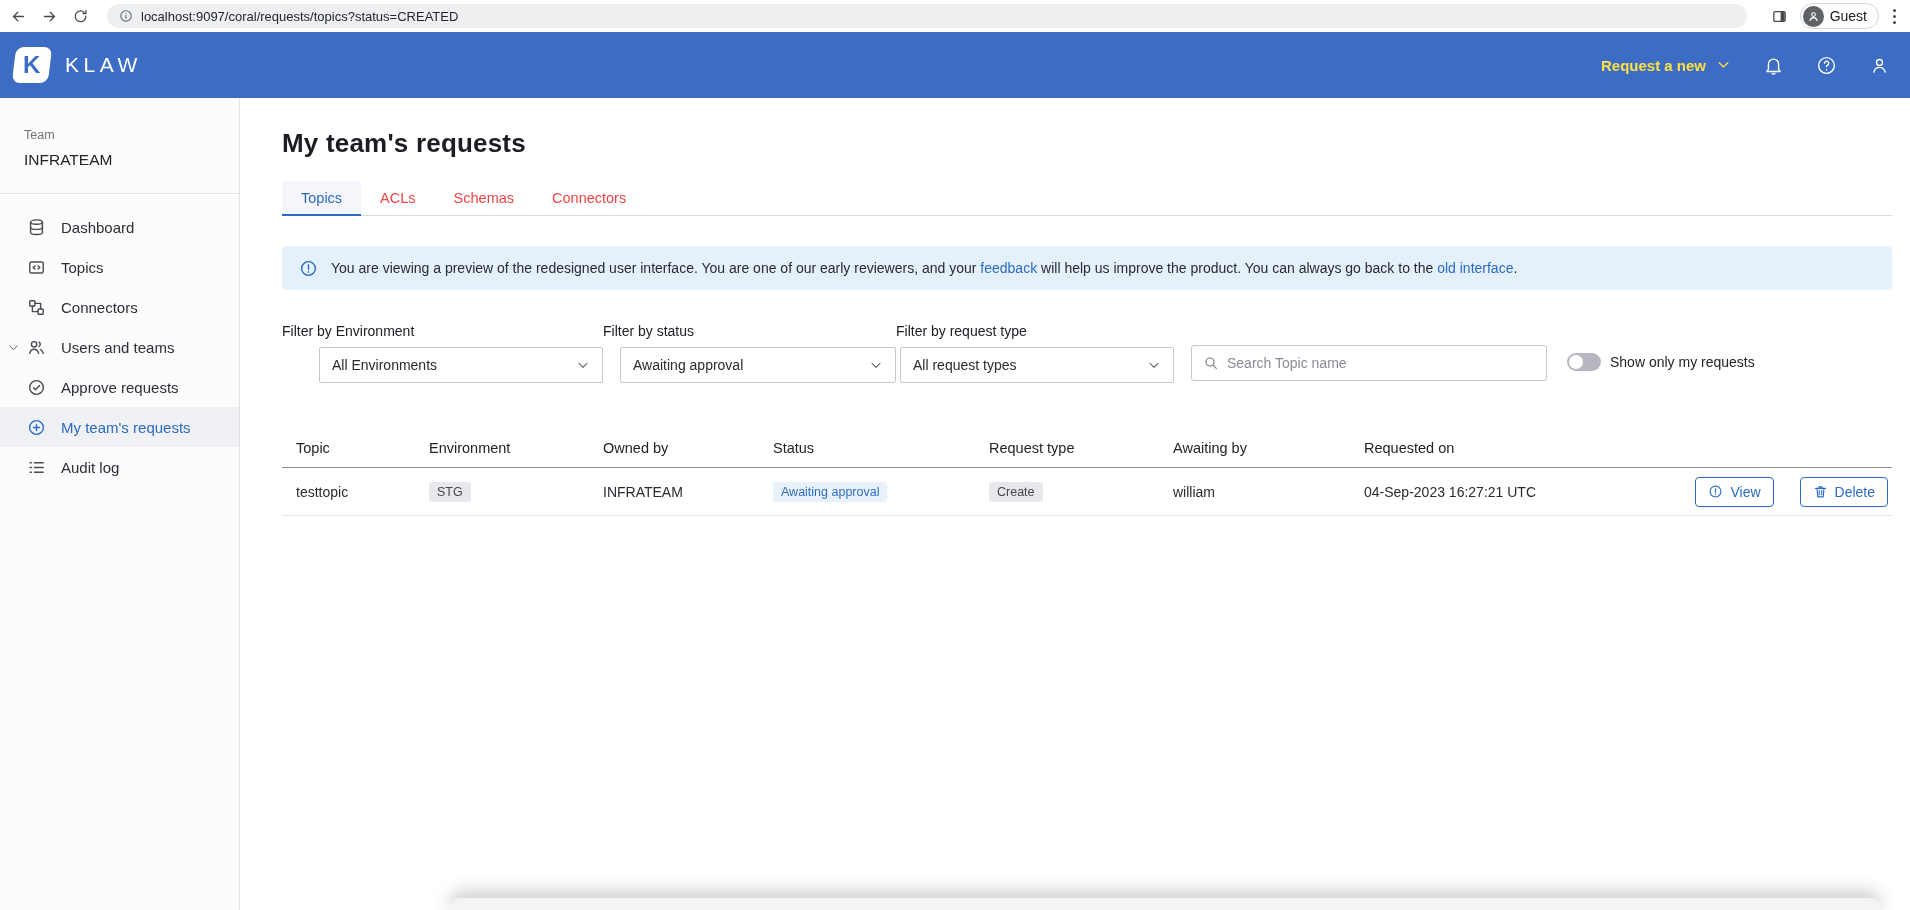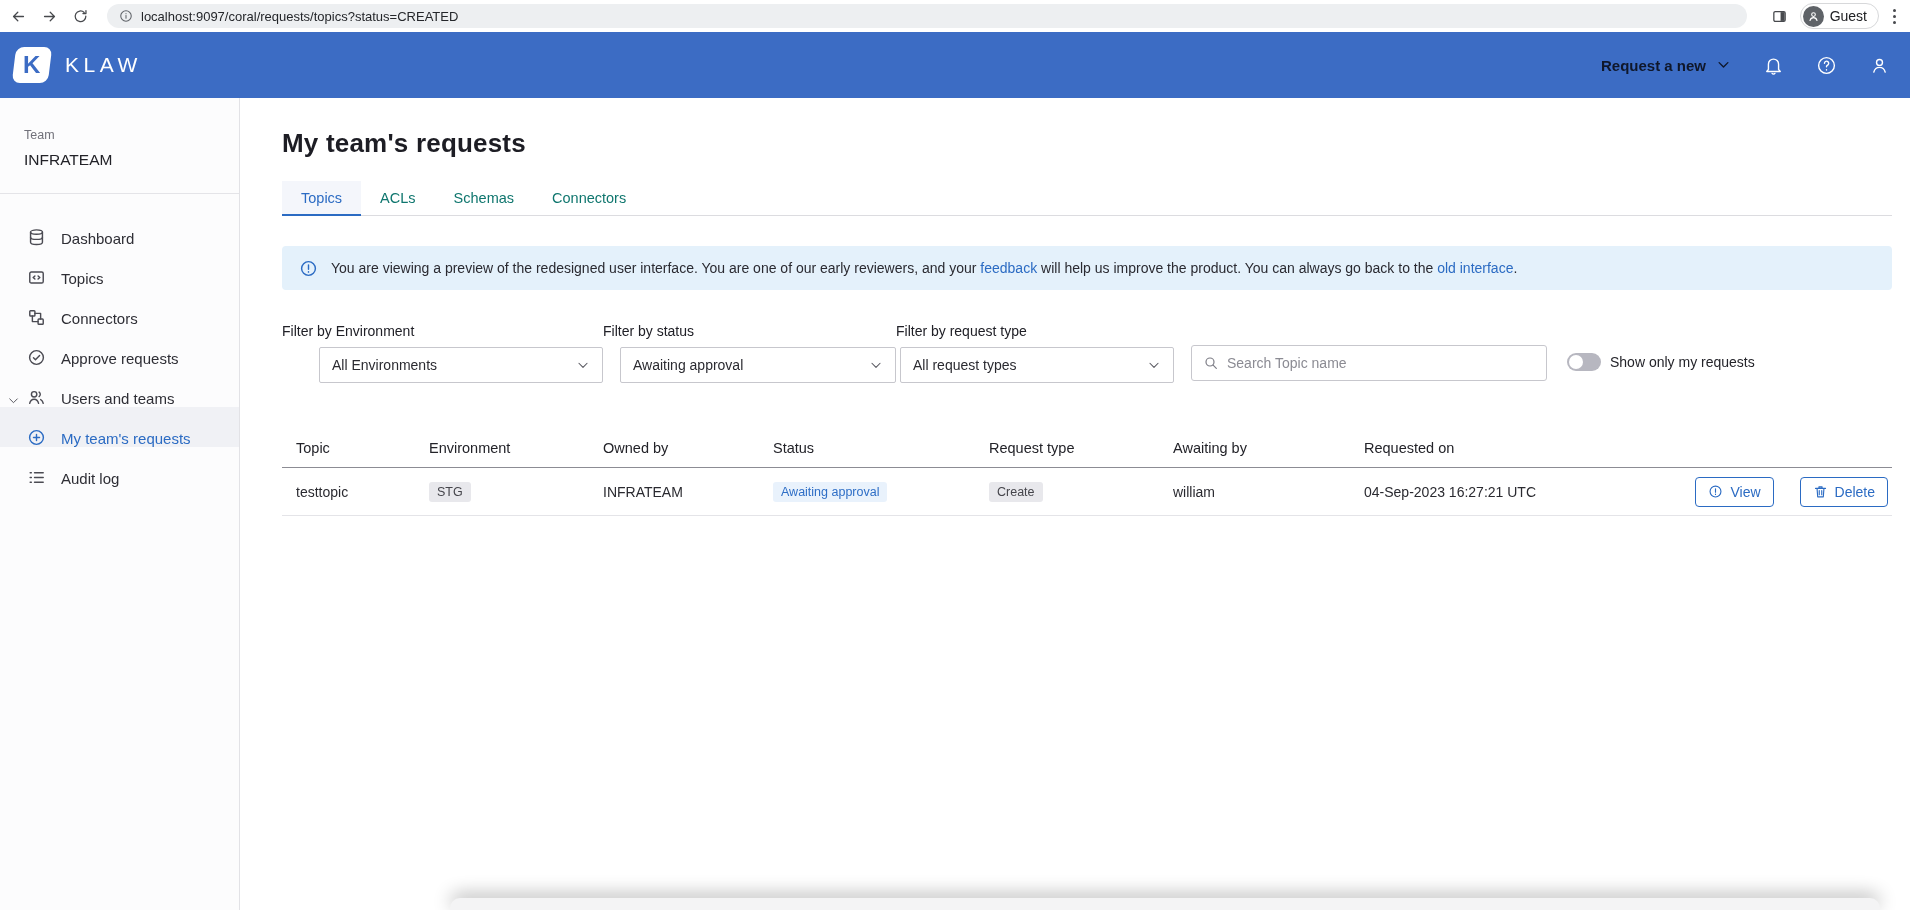--- a/index.html
+++ b/index.html
@@ -21,44 +21,44 @@
   .avatar svg { width:13px; height:13px; stroke-width:2; }
   .kebab { display:flex; flex-direction:column; gap:3px; padding:2px; cursor:pointer; }
   .kebab i { width:3px; height:3px; border-radius:50%; background:#47494d; }
 
   
   .appbar { height:66px; background:#3c6cc4; display:flex; align-items:center; padding:0 20px 0 14px; }
   .logo { width:36px; height:36px; background:#fff; border-radius:8px; transform:skewX(-7deg); display:flex; align-items:center; justify-content:center; }
   .logo span { color:#3c6cc4; font-weight:700; font-size:24px; transform:skewX(7deg); }
   .brand { color:#fff; font-size:21px; font-weight:500; letter-spacing:4.5px; margin-left:15px; }
   .appbar-right { margin-left:auto; display:flex; align-items:center; gap:32px; }
-  .request-new { display:flex; gap:10px; color:#0f172a; font-size:15px; font-weight:700; cursor:pointer; }
+  .request-new { display:flex; gap:10px; color:#fde047; font-size:15px; font-weight:700; cursor:pointer; }
   .request-new svg { width:15px; height:15px; stroke-width:2.2; }
   .appbar-icbtn { color:#fff; cursor:pointer; }
   .appbar-icbtn svg { width:21px; height:21px; stroke-width:1.6; }
 
   
   .shell { display:flex; height:812px; }
   .sidebar { width:240px; background:#fcfcfd; border-right:1px solid #e2e2e6; flex-shrink:0; }
   .team-block { padding:30px 24px 0; }
   .team-label { font-size:12.5px; color:#71717a; }
   .team-name { font-size:15.5px; color:#222228; margin-top:9px; }
   .side-divider { border:none; border-top:1px solid #e4e4e8; margin-top:24px; }
   .nav { margin-top:13px; }
-  .nav-item { position:relative; height:40px; display:flex; align-items:flex-end; gap:15px; padding-left:27px; font-size:15px; color:#2e2e35; cursor:pointer; }
+  .nav-item { position:relative; height:40px; display:flex; align-items:center; gap:15px; padding-left:27px; font-size:15px; color:#2e2e35; cursor:pointer; }
   .nav-item .nav-svg { width:19px; height:19px; color:#4b4b53; flex-shrink:0; }
   .nav-item.active { background:#f0f1f5; color:#2b6bc3; }
   .nav-item.active .nav-svg { color:#2b6bc3; }
   .nav-caret { position:absolute; left:7px; width:13px; height:13px; color:#55555d; }
 
   
   .main { flex:1; padding:0 18px 0 42px; }
   .page-title { font-size:26px; font-weight:700; color:#1d1d24; margin-top:30px; letter-spacing:.2px; }
   .tabs { display:flex; margin-top:22px; border-bottom:1px solid #dcdce0; }
-  .tab { padding:9px 19px 8px; font-size:14.5px; color:#0f766e; cursor:pointer; margin-bottom:-1px; }
+  .tab { padding:9px 19px 8px; font-size:14.5px; color:#ef4444; cursor:pointer; margin-bottom:-1px; }
   .tab.active { color:#2b6bc3; background:#f4f6fb; border-bottom:2px solid #2b6bc3; }
 
   .banner { margin-top:30px; background:#e4f1fb; border-radius:4px; height:44px; display:flex; align-items:center; gap:13px; padding:0 17px; font-size:14px; color:#2a2a31; }
   .banner svg { width:19px; height:19px; color:#2b6bc3; flex-shrink:0; }
   .banner a { color:#2b6bc3; text-decoration:none; cursor:pointer; }
 
   .filters { display:flex; align-items:flex-start; margin-top:33px; }
   .fgroup { display:flex; flex-direction:column; gap:8px; }
   .flabel { font-size:14px; font-weight:500; color:#202027; }
   .selectbox { height:36px; border:1px solid #c7c7cd; border-radius:2px; background:#fff; display:flex; align-items:center; justify-content:space-between; padding:0 12px; font-size:14px; color:#2b2b31; cursor:pointer; }
@@ -192,36 +192,36 @@
       </div>
       <div class="nav-item">
         <svg class="ic nav-svg" viewBox="0 0 24 24">
             <rect x="3.5" y="3.5" width="6.5" height="6.5" rx="1"></rect>
             <rect x="14" y="14" width="6.5" height="6.5" rx="1"></rect>
             <path d="M10 6.8h7.2v7.2M6.8 10v7.2H14"></path>
           </svg>
         <span>Connectors</span>
       </div>
       <div class="nav-item">
-        <svg class="ic nav-svg" viewBox="0 0 24 24">
-            <circle cx="12" cy="12" r="8.7"></circle>
-            <path d="M8.2 12.4l2.5 2.5 5.2-5.4"></path>
-          </svg>
-        <span>Approve requests</span>
-      </div>
-      <div class="nav-item">
         <svg class="ic nav-caret" viewBox="0 0 24 24">
             <path d="M5 9l7 7 7-7"></path>
           </svg>
         <svg class="ic nav-svg" viewBox="0 0 24 24">
             <circle cx="9" cy="8" r="3.4"></circle>
             <path d="M3.4 19.4c.7-3.2 2.8-5.2 5.6-5.2s4.9 2 5.6 5.2"></path>
             <path d="M15.3 5.2a3.4 3.4 0 0 1 0 5.6M17.3 14.6c1.7.9 2.8 2.6 3.2 4.8"></path>
           </svg>
         <span>Users and teams</span>
+      </div>
+      <div class="nav-item">
+        <svg class="ic nav-svg" viewBox="0 0 24 24">
+            <circle cx="12" cy="12" r="8.7"></circle>
+            <path d="M8.2 12.4l2.5 2.5 5.2-5.4"></path>
+          </svg>
+        <span>Approve requests</span>
       </div>
       <div class="nav-item active">
         <svg class="ic nav-svg" viewBox="0 0 24 24">
             <circle cx="12" cy="12" r="8.7"></circle>
             <path d="M12 8.2v7.6M8.2 12h7.6"></path>
           </svg>
         <span>My team's requests</span>
       </div>
       <div class="nav-item">
         <svg class="ic nav-svg" viewBox="0 0 24 24">

